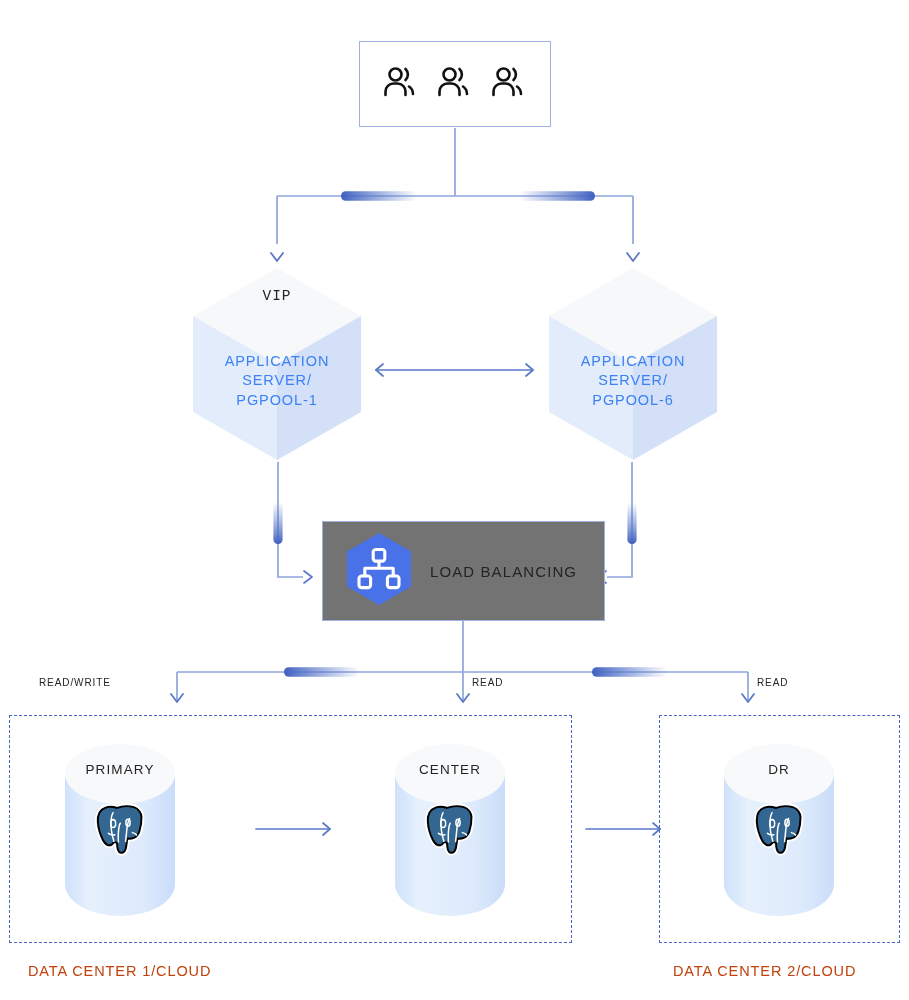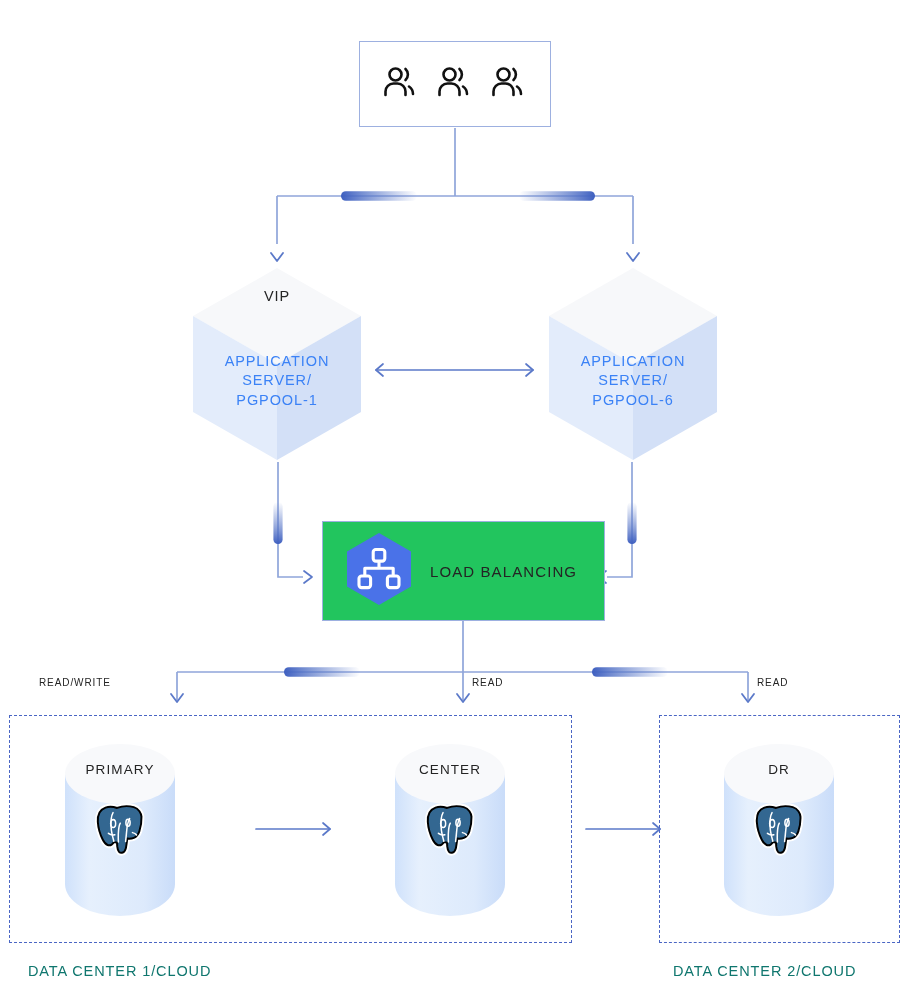--- a/index.html
+++ b/index.html
@@ -67,28 +67,29 @@
   }
   .cube-vip {
     position: absolute;
     left: 0; width: 100%;
     text-align: center;
     top: 22px;
     font-size: 14.5px;
     letter-spacing: 0.9px;
     color: #242424;
     pointer-events: none;
+    font-family: Liberation Mono, monospace;
   }
 
   
   #lb-box {
     left: 322px; top: 521px;
     width: 283px; height: 100px;
     border: 1.6px solid #9db0e0;
-    background: #22c55e;
+    background: #737373;
     box-sizing: border-box;
     display: flex;
     align-items: center;
     padding-left: 22px;
   }
   #lb-label {
     margin-left: 17px;
     font-size: 15px;
     letter-spacing: 1.1px;
     color: #242424;
@@ -99,21 +100,21 @@
   .dc-frame {
     position: absolute;
     border: 1.7px dashed #4a66c4;
     box-sizing: border-box;
     background: transparent;
   }
   .dc-caption {
     position: absolute;
     font-size: 14.5px;
     letter-spacing: 0.9px;
-    color: #0f766e;
+    color: #c2410c;
     white-space: nowrap;
   }
 
   
   .db { position: absolute; width: 114px; height: 174px; text-decoration: underline; }
   .db svg { display: block; width: 100%; height: 100%; }
   .db-caption {
     position: absolute;
     left: 0; width: 100%;
     text-align: center;

